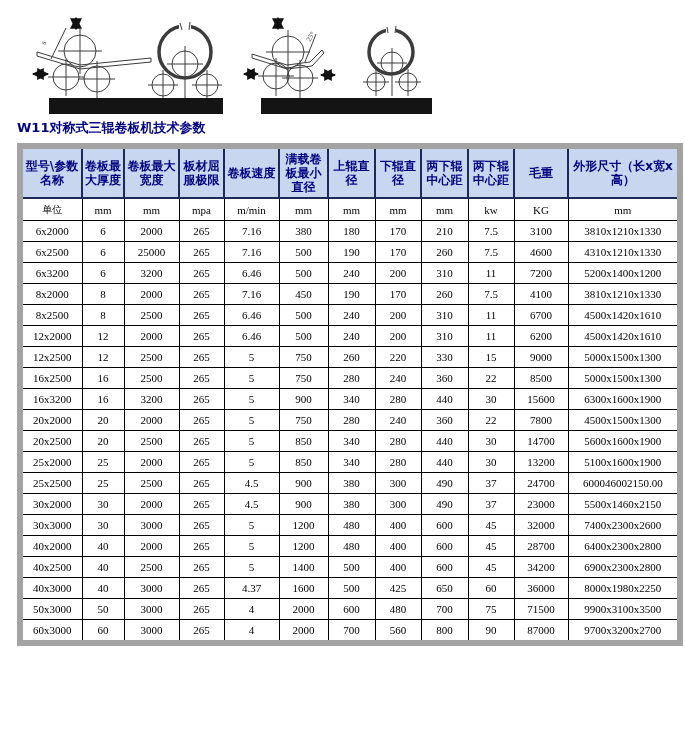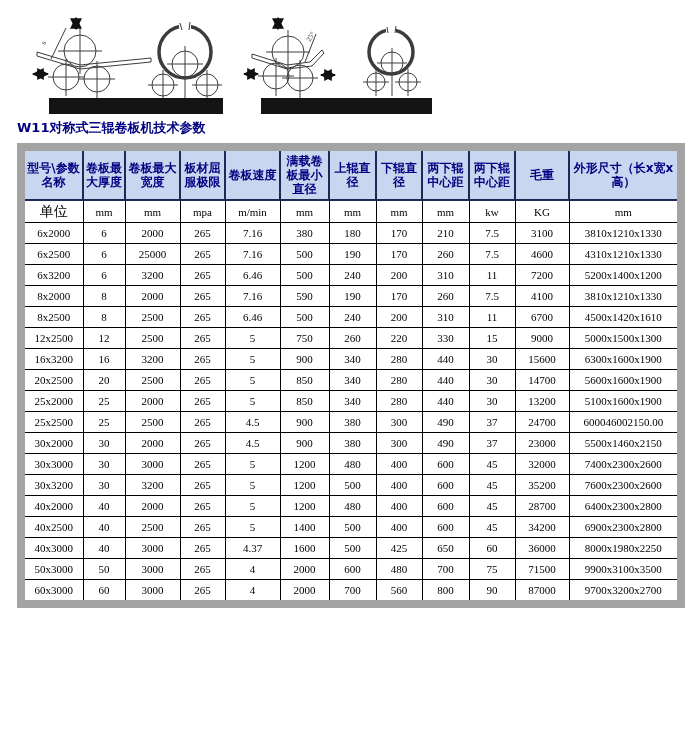--- a/index.html
+++ b/index.html
@@ -17,36 +17,36 @@
   .bar-left  { left:49px;  top:98px; width:174px; }
   .bar-right { left:261px; top:98px; width:171px; }
   .page-title {
     position:absolute; left:17px; top:119px; margin:0;
     font-size:13px; font-weight:bold; color:var(--header-text,#000080);
     font-family:"DejaVu Sans","Liberation Sans",sans-serif;
   }
   table.spec {
     position:absolute; left:17px; top:143px; width:660px;
     border-collapse:collapse; table-layout:fixed;
-    border:8px solid #a3a3a3;
+    border:6px solid #a3a3a3;
   }
   table.spec th {
     background:var(--header-bg,#c8d6ef); color:var(--header-text,#000080);
     border:2px solid #1b2b55; font-size:12px; font-weight:bold;
     line-height:1.18; padding:2px 1px; word-break:break-all;
     font-family:"DejaVu Sans","Liberation Sans",sans-serif; height:44px;
     vertical-align:middle;
   }
   table.spec td {
     border:1px solid #000; text-align:center; vertical-align:middle;
     font-size:11px; color:#000; height:20px; padding:0; overflow:hidden;
     white-space:nowrap;
   }
   table.spec tr.units-row td { height:21px; }
-  table.spec tr.units-row td.unit-label { font-size:14px; }
+  table.spec tr.units-row td.unit-label { font-size:10px; }
 </style>
 </head>
 <body>
 
 <div class="page">
 
   <svg class="diagrams-svg" width="685" height="120" viewBox="0 0 685 120">
     <defs>
       <marker id="ah" viewBox="0 0 10 10" refX="9" refY="5" markerWidth="6" markerHeight="6" orient="auto-start-reverse">
         <path d="M0,0L10,5L0,10Z" fill="#111"></path>
@@ -233,69 +233,111 @@
           <td>11</td>
           <td>7200</td>
           <td>5200x1400x1200</td>
         </tr>
         <tr>
           <td>8x2000</td>
           <td>8</td>
           <td>2000</td>
           <td>265</td>
           <td>7.16</td>
-          <td>590</td>
+          <td>450</td>
           <td>190</td>
           <td>170</td>
           <td>260</td>
           <td>7.5</td>
           <td>4100</td>
           <td>3810x1210x1330</td>
         </tr>
         <tr>
           <td>8x2500</td>
           <td>8</td>
           <td>2500</td>
           <td>265</td>
           <td>6.46</td>
           <td>500</td>
           <td>240</td>
           <td>200</td>
           <td>310</td>
           <td>11</td>
           <td>6700</td>
+          <td>4500x1420x1610</td>
+        </tr>
+        <tr>
+          <td>12x2000</td>
+          <td>12</td>
+          <td>2000</td>
+          <td>265</td>
+          <td>6.46</td>
+          <td>500</td>
+          <td>240</td>
+          <td>200</td>
+          <td>310</td>
+          <td>11</td>
+          <td>6200</td>
           <td>4500x1420x1610</td>
         </tr>
         <tr>
           <td>12x2500</td>
           <td>12</td>
           <td>2500</td>
           <td>265</td>
           <td>5</td>
           <td>750</td>
           <td>260</td>
           <td>220</td>
           <td>330</td>
           <td>15</td>
           <td>9000</td>
           <td>5000x1500x1300</td>
         </tr>
         <tr>
+          <td>16x2500</td>
+          <td>16</td>
+          <td>2500</td>
+          <td>265</td>
+          <td>5</td>
+          <td>750</td>
+          <td>280</td>
+          <td>240</td>
+          <td>360</td>
+          <td>22</td>
+          <td>8500</td>
+          <td>5000x1500x1300</td>
+        </tr>
+        <tr>
           <td>16x3200</td>
           <td>16</td>
           <td>3200</td>
           <td>265</td>
           <td>5</td>
           <td>900</td>
           <td>340</td>
           <td>280</td>
           <td>440</td>
           <td>30</td>
           <td>15600</td>
           <td>6300x1600x1900</td>
+        </tr>
+        <tr>
+          <td>20x2000</td>
+          <td>20</td>
+          <td>2000</td>
+          <td>265</td>
+          <td>5</td>
+          <td>750</td>
+          <td>280</td>
+          <td>240</td>
+          <td>360</td>
+          <td>22</td>
+          <td>7800</td>
+          <td>4500x1500x1300</td>
         </tr>
         <tr>
           <td>20x2500</td>
           <td>20</td>
           <td>2500</td>
           <td>265</td>
           <td>5</td>
           <td>850</td>
           <td>340</td>
           <td>280</td>
@@ -354,34 +396,20 @@
           <td>5</td>
           <td>1200</td>
           <td>480</td>
           <td>400</td>
           <td>600</td>
           <td>45</td>
           <td>32000</td>
           <td>7400x2300x2600</td>
         </tr>
         <tr>
-          <td>30x3200</td>
-          <td>30</td>
-          <td>3200</td>
-          <td>265</td>
-          <td>5</td>
-          <td>1200</td>
-          <td>500</td>
-          <td>400</td>
-          <td>600</td>
-          <td>45</td>
-          <td>35200</td>
-          <td>7600x2300x2600</td>
-        </tr>
-        <tr>
           <td>40x2000</td>
           <td>40</td>
           <td>2000</td>
           <td>265</td>
           <td>5</td>
           <td>1200</td>
           <td>480</td>
           <td>400</td>
           <td>600</td>
           <td>45</td>

